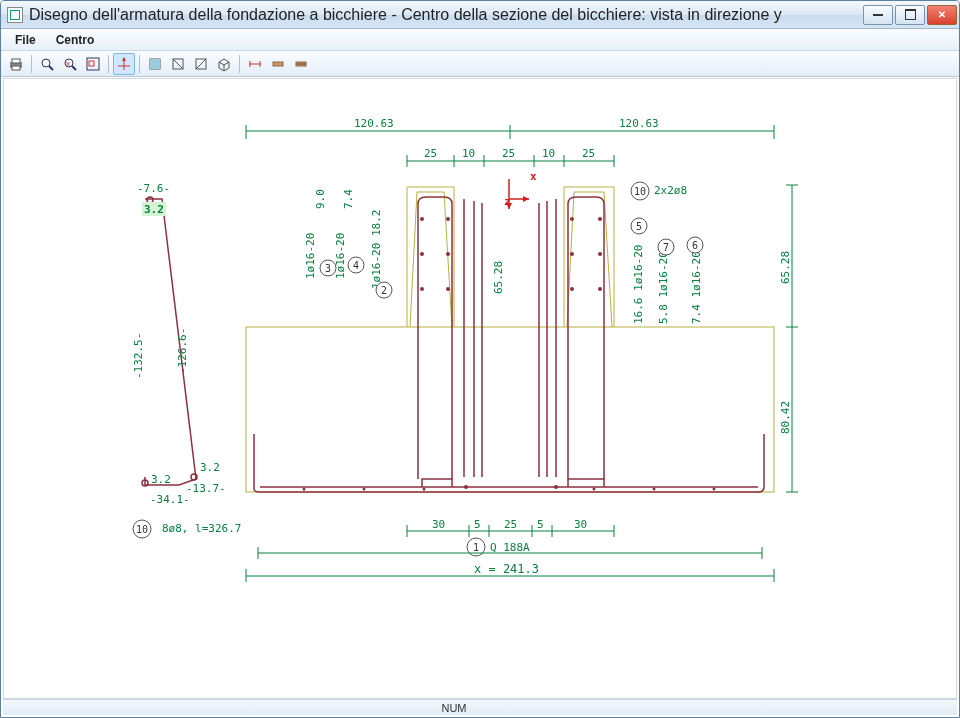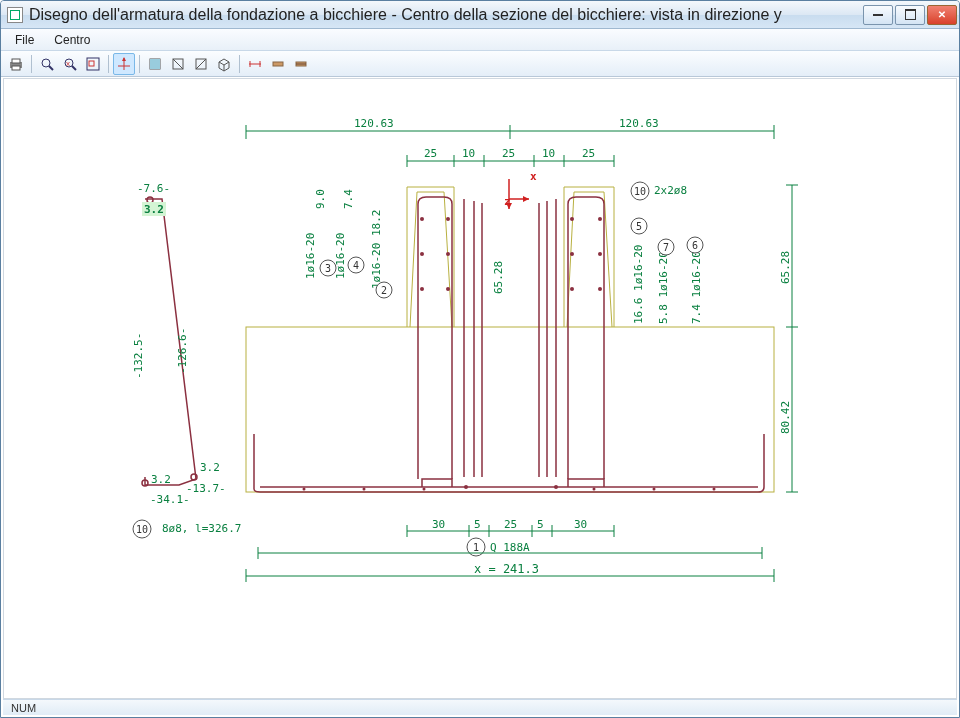--- a/index.html
+++ b/index.html
@@ -45,21 +45,21 @@
 .winbtn.min::before { content: ""; width: 10px; border-bottom: 2px solid #333; }
 .winbtn.max::before { content: ""; width: 9px; height: 8px; border: 1px solid #333; border-top-width: 2px; }
 .menubar {
   height: 22px;
   background: linear-gradient(to bottom, #fafcff, #e8f0f8);
   display: flex;
   align-items: center;
   padding: 0 4px;
   border-bottom: 1px solid #c8d8e8;
 }
-.menuitem { padding: 2px 10px; color: #222; cursor: default; }
+.menuitem { padding: 2px 10px; color: #222; cursor: default; font-weight: bold; }
 .toolbar {
   height: 26px;
   background: linear-gradient(to bottom, #fbfdff, #e4eef8);
   display: flex;
   align-items: center;
   padding: 0 4px;
   gap: 1px;
   border-bottom: 1px solid #b8c8d8;
 }
 .tbtn {
@@ -82,21 +82,21 @@
   position: absolute;
   top: 0; left: 0;
 }
 .statusbar {
   position: absolute;
   left: 2px; right: 2px; bottom: 2px;
   height: 16px;
   background: linear-gradient(to bottom, #f4f8fc, #e0ecf6);
   border-top: 1px solid #c8d8e8;
   display: flex;
-  justify-content: flex-start;
+  justify-content: center;
   align-items: center;
   padding: 0 60px 0 8px;
   font-size: 11px;
   color: #333;
 }
 .dimtext { fill: #0a8040; font-family: monospace; font-size: 11px; }
 .dimtextv { fill: #0a8040; font-family: monospace; font-size: 11px; }
 .labtext { fill: #0a8040; font-family: monospace; font-size: 11px; }
 .xtext { fill: #0a8040; font-family: monospace; font-size: 12px; }
 .axislab { fill: #d02020; font-family: monospace; font-size: 11px; font-weight: bold; }

